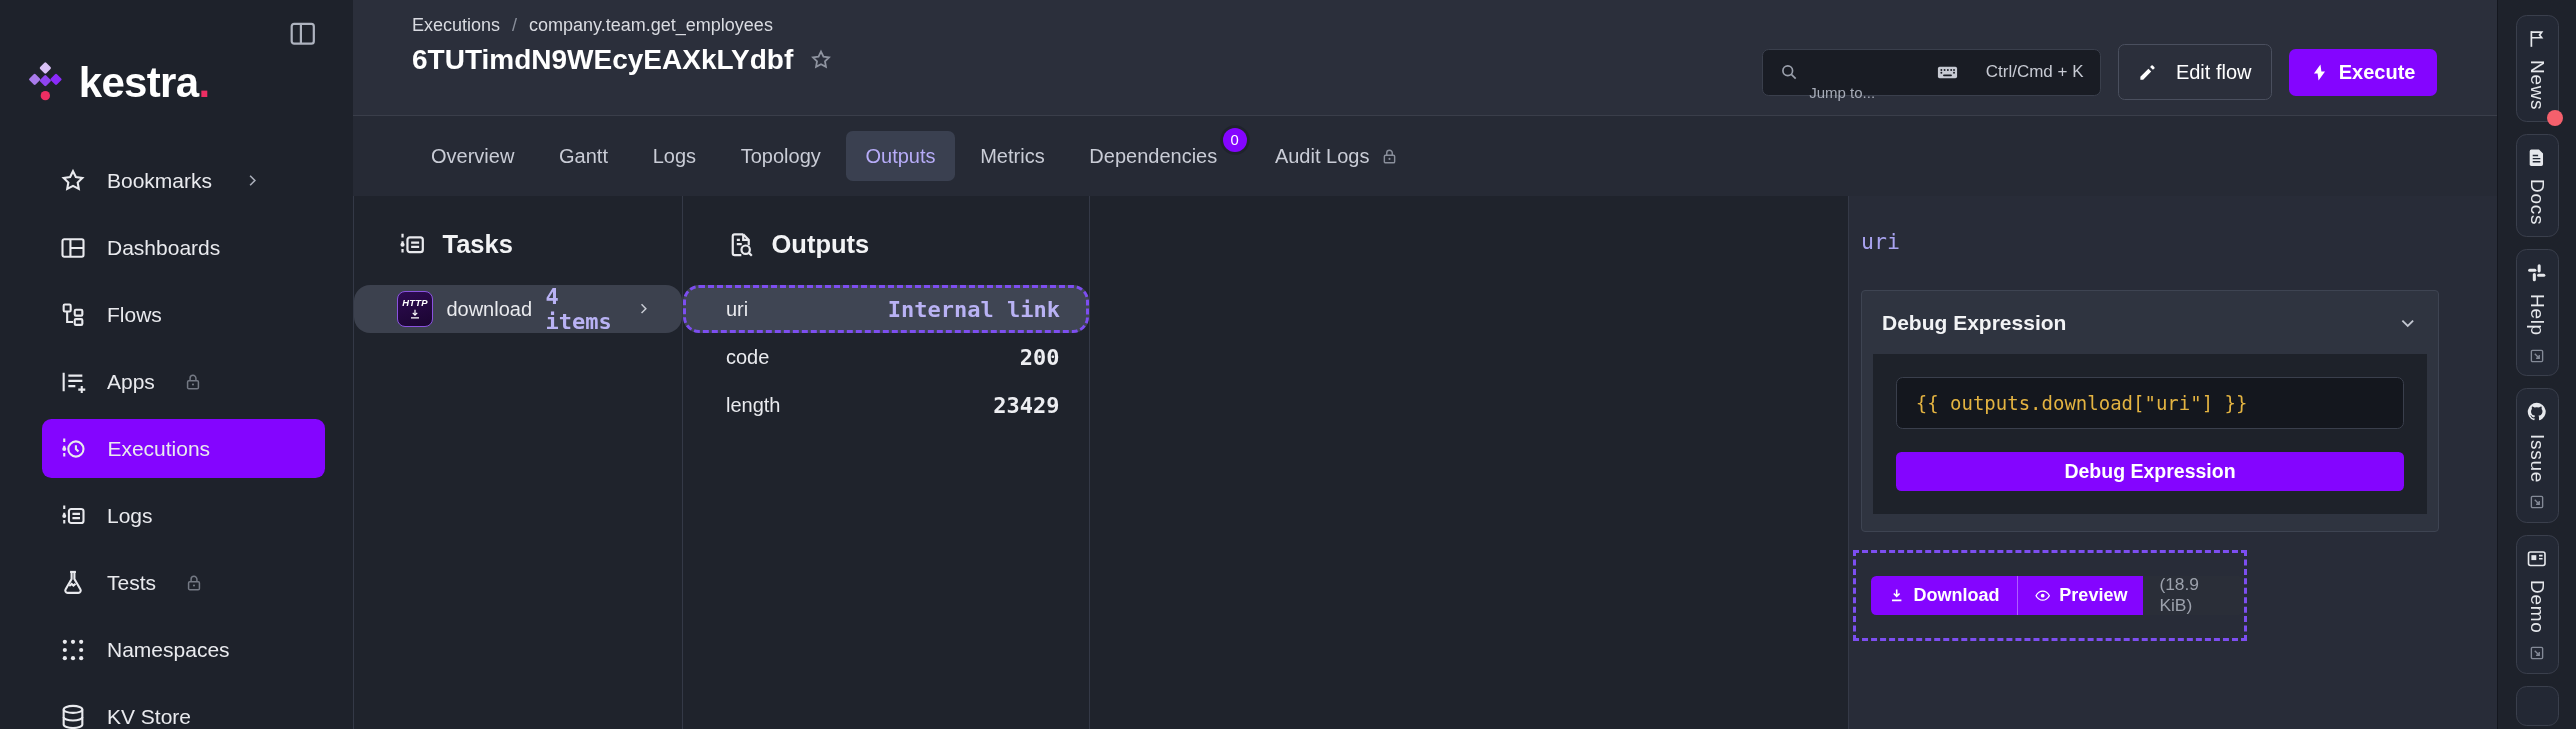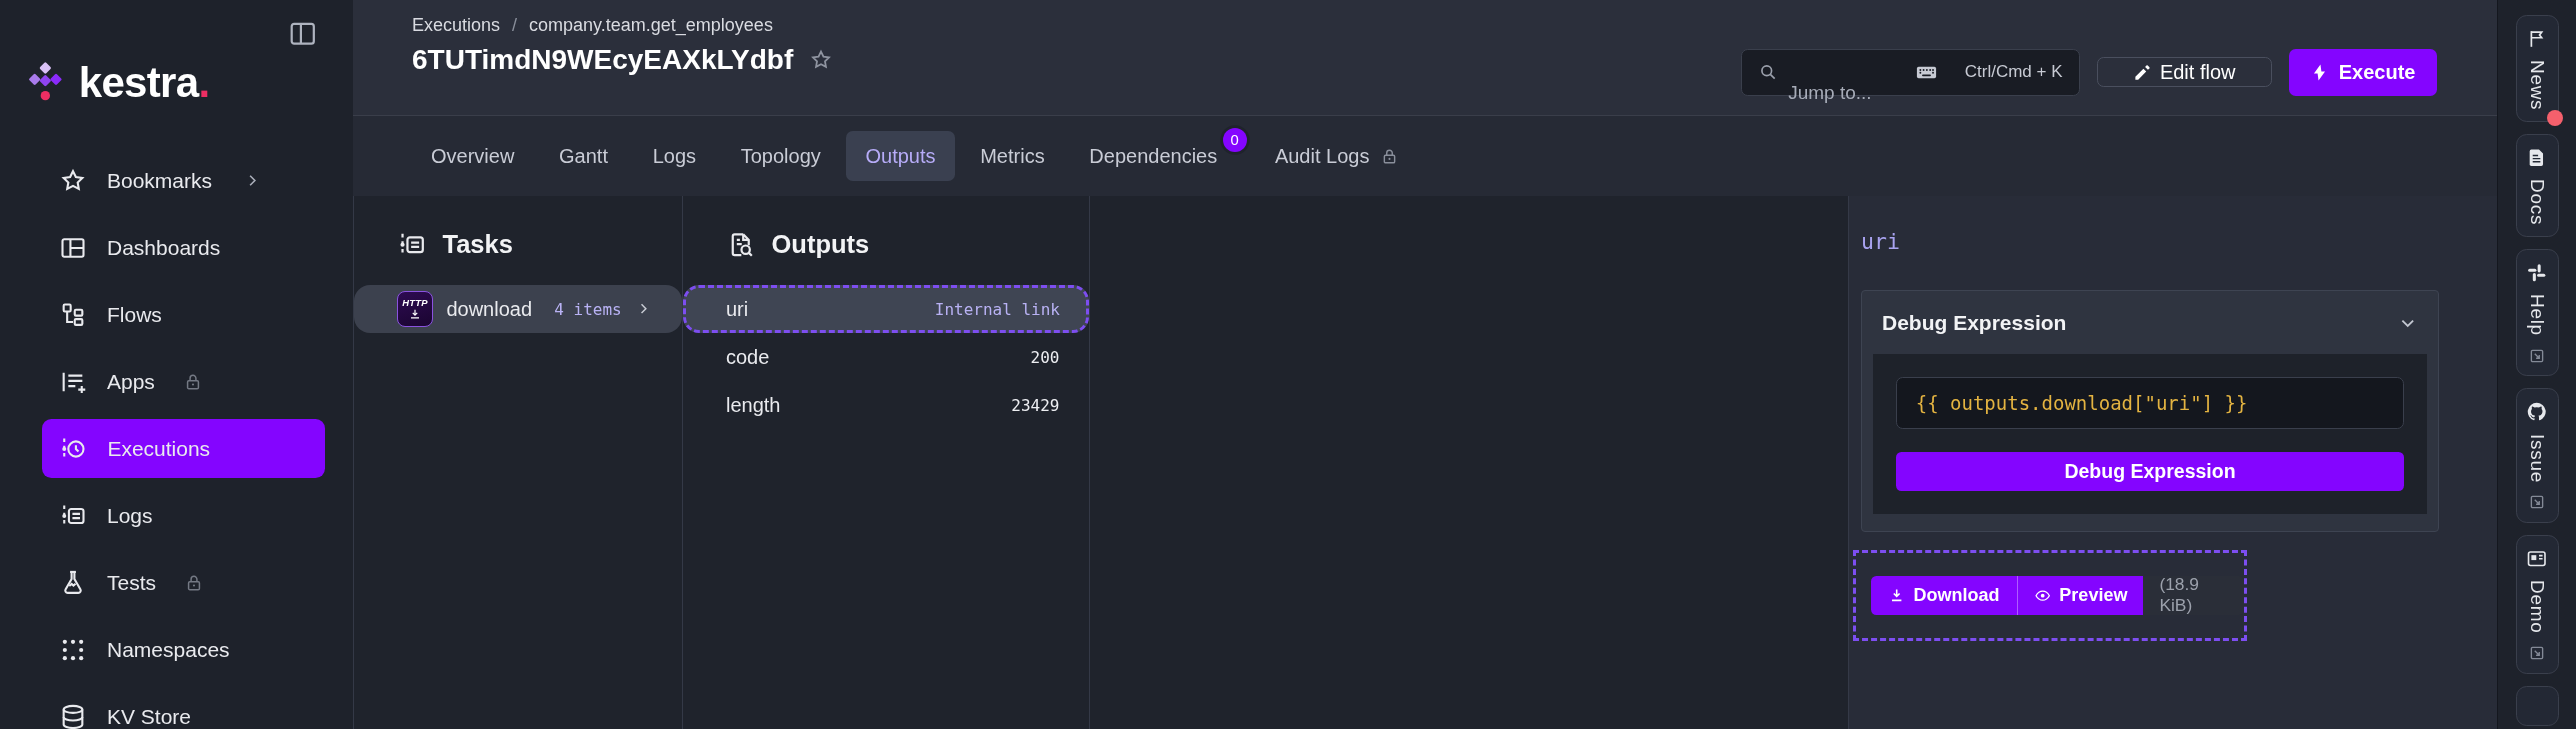--- a/index.html
+++ b/index.html
@@ -32,27 +32,27 @@
   .breadcrumb { display:flex; gap:12px; font-size:18px; color:#D9DBE1; line-height:21.5px; }
   .breadcrumb .sep { color:#8A8F9B; }
   .title-row { margin-top:8px; display:flex; align-items:center; gap:16px; }
   .page-title { font-size:28px; font-weight:bold; color:#FFFFFF; line-height:32px; }
   .star-o { width:24px; height:24px; color:#8F94A0; cursor:pointer; }
   .tb-right { display:flex; align-items:center; gap:17.4px; padding-top:29.5px; }
   .jumpto { width:339px; height:47px; background:#191C24; border:1.3px solid #3A3F4C;
             border-radius:6.7px; display:flex; align-items:center; padding:0 16px; gap:10.7px; cursor:text; }
   .jumpto svg.mag { width:20px; height:20px; color:#9BA0AC; flex:0 0 20px; }
   .jumpto input { flex:1; min-width:0; background:transparent; border:0; outline:none;
-                  color:#C7CAD3; font-size:19px; font-family:"Liberation Sans",sans-serif;margin-top:41px; }
+                  color:#C7CAD3; font-size:15px; font-family:"Liberation Sans",sans-serif;margin-top:41px; }
   .jumpto input::placeholder { color:#A7ACB8; }
   .kbd-ic { width:23px; height:23px; color:#C7CAD3; flex:0 0 23px; }
   .shortcut { font-size:17px; color:#C7CAD3; white-space:nowrap;margin-left:16px; }
-  .btn-editflow { height:30px; padding:0 35px; background:transparent; border:1.3px solid #4A4F5E;
+  .btn-editflow { height:56px; padding:0 19px; background:transparent; border:1.3px solid #4A4F5E;
                   border-radius:6.7px; color:#FFFFFF; font-size:20px; display:flex; align-items:center;
-                  gap:8px; cursor:pointer; }
+                  gap:19px; cursor:pointer; }
   .btn-editflow svg { width:19px; height:19px; }
   .btn-execute { height:47px; padding:0 21.5px; background:#8405FF; border:0; border-radius:6.7px;
                  color:#FFFFFF; font-size:20px; font-weight:bold; display:flex; align-items:center;
                  gap:9.4px; cursor:pointer; }
   .btn-execute svg { width:19px; height:19px; }
 
   .tabsbar { height:81px; background:#262A35; border-top:1.3px solid #3A3E4A; display:flex;
              align-items:center; padding-left:59px; gap:6.7px; }
   .tab { padding:13.4px 19px; font-size:20px; color:#C9CCD6; border-radius:6.7px; display:flex;
          align-items:center; gap:9.4px; position:relative; cursor:pointer; white-space:nowrap; }
@@ -69,21 +69,21 @@
   .col-tasks { width:330px; border-left:1.3px solid #343947; }
   .col-outputs { width:407px; }
   .col-empty { flex:1; }
   .panel-header { display:flex; align-items:center; gap:16px; padding:34px 0 0 43px;
                   color:#F2F3F5; font-size:25.5px; font-weight:bold; }
   .panel-header svg { width:29.5px; height:29.5px; color:#E9EAEE; }
   .rows { margin-top:25.5px; }
   .row { height:48px; display:flex; align-items:center; padding:0 29.5px 0 43px; gap:13.4px;
          font-size:20px; color:#E9EAEE; cursor:pointer;border-radius:16px; }
   .row .rlabel { flex:1; }
-  .row .rvalue { font-family:"DejaVu Sans Mono", monospace; font-size:16px; color:#EDEEF2; }
+  .row .rvalue { font-family:"DejaVu Sans Mono", monospace; font-size:22px; color:#EDEEF2;font-weight:bold; }
   .row .rvalue.purple { color:#B9B2F4; }
   .row .chev { width:17.4px; height:17.4px; color:#C9CCD4; flex:0 0 17.4px; }
   .row.hl { background:#3C414E; }
   .row.selected { background:#3F4553; border:3.4px dashed #7D4EF0; padding:0 26px 0 40px; }
   .task-icon { width:36px; height:36px; border-radius:8px; flex:0 0 36px;
                background:linear-gradient(160deg,#2E0B52,#1A0530); border:1.3px solid #8A52E0;
                display:flex; flex-direction:column; align-items:center; justify-content:center;
                color:#fff; gap:0.7px; }
   .task-icon .t { font-size:9.4px; font-weight:bold; font-style:italic; letter-spacing:0.3px; line-height:10px; }
   .task-icon svg { width:12px; height:10.7px; }

